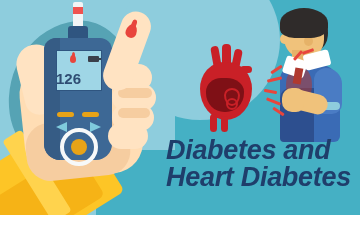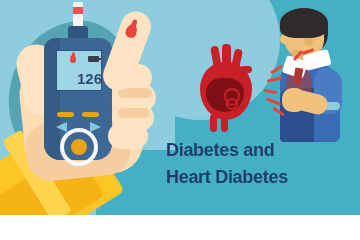--- a/index.html
+++ b/index.html
@@ -171,21 +171,21 @@
   }
   #screen-battery:after {
     content: "";
     position: absolute;
     right: -2px; top: 2px;
     width: 2px; height: 2px;
     background: #3a3f4a;
   }
   #screen-value {
     left: 56px; top: 70px; width: 46px;
-    text-align: right;
+    text-align: left;
     color: #2f4d73;
     font-size: 15px;
     font-weight: bold;
     letter-spacing: 0px;
     font-family: "Liberation Sans", sans-serif;
   }
   .btn-bar {
     background: #e8a317;
     border-radius: 3px;
     height: 5px;
@@ -344,25 +344,26 @@
   #b3 { left: 6px; top: 84px; width: 13px; transform: rotate(10deg); }
   #b4 { left: 8px; top: 94px; width: 15px; transform: rotate(22deg); }
   #b5 { left: 14px; top: 104px; width: 13px; transform: rotate(34deg); }
   #b6 { left: 34px; top: 48px; width: 12px; transform: rotate(-48deg); }
   #b7 { left: 44px; top: 44px; width: 12px; transform: rotate(-20deg); }
 
   
   #title {
     left: 166px; top: 137px; width: 190px;
     color: #1f3e6b;
-    font-size: 18px;
+    font-size: 27px;
     font-weight: bold;
     line-height: 27px;
     letter-spacing: -0.3px;
     font-family: "Liberation Sans", sans-serif;
+    font-style: italic;
   }
   #title-line1, #title-line2 { display: block; }
 </style>
 </head>
 <body>
 
 <div id="banner">
 
   <div class="layer" id="bg-teal"></div>
   <div class="layer" id="bg-lightblue"></div>

